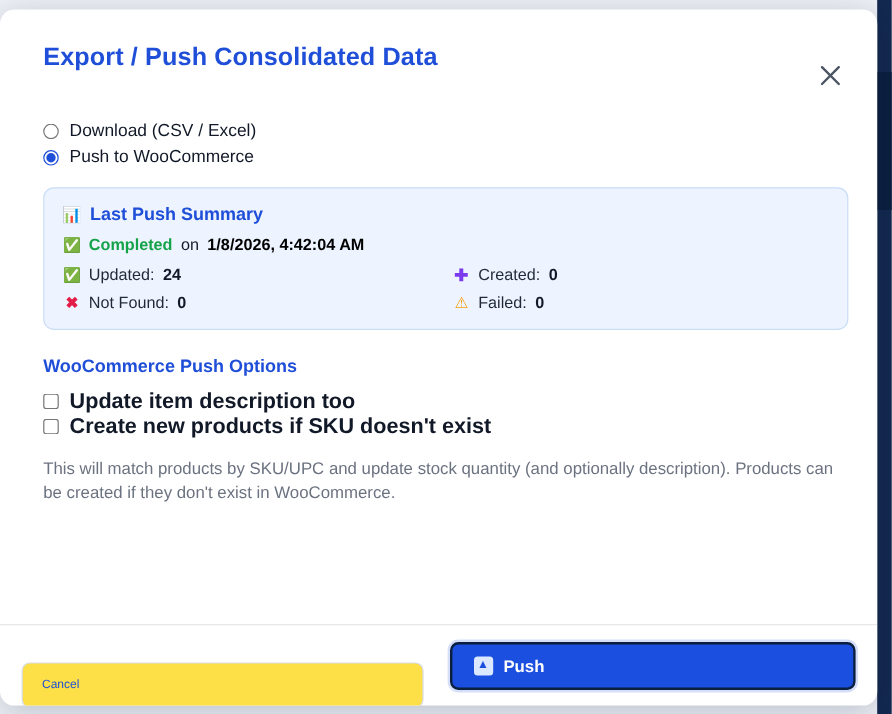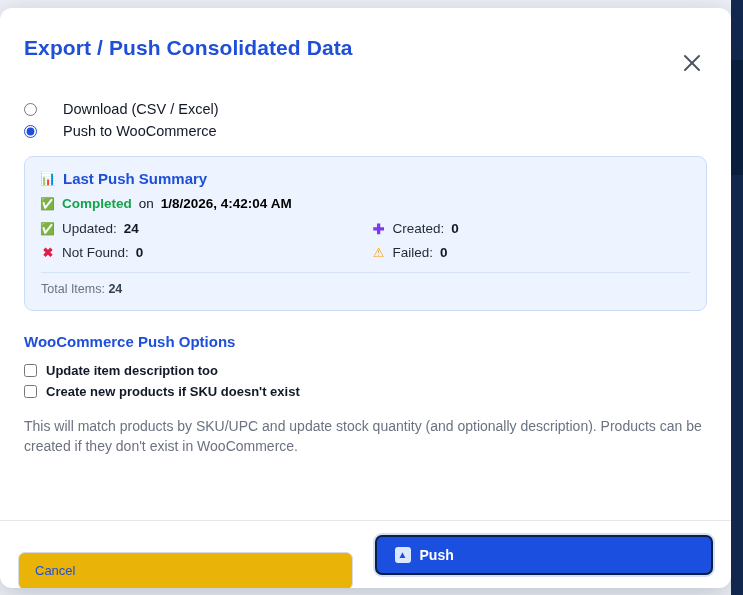--- a/index.html
+++ b/index.html
@@ -38,20 +38,21 @@
   .modal {
     position: absolute;
     left: 0;
     top: 8px;
     width: 731px;
     height: 580px;
     background: #ffffff;
     border-radius: 12px;
     box-shadow: 0 6px 28px rgba(12, 25, 55, 0.22);
     overflow: hidden;
+    padding-left: 12px;
   }
   .modal-header {
     position: relative;
     padding: 28px 28px 0 24px;
   }
   .modal-title {
     font-size: 21px;
     font-weight: bold;
     color: #1f4fd8;
     letter-spacing: 0.1px;
@@ -91,21 +92,20 @@
   .radio-row input[type="radio"] {
     margin: 0;
     width: 13px;
     height: 13px;
     accent-color: #1f4fd8;
   }
   .radio-row label {
     font-size: 14.5px;
     color: #111827;
     cursor: pointer;
-    margin-left: 17px;
   }
   .summary-card {
     margin: 14px 24px 0 24px;
     background: #eef4ff;
     border: 1px solid #c9ddf7;
     border-radius: 9px;
     padding: 13px 16px 14px 16px;
   }
   .summary-head {
     display: flex;
@@ -181,21 +181,21 @@
     height: 21px;
     cursor: pointer;
   }
   .check-row input[type="checkbox"] {
     margin: 0;
     width: 13px;
     height: 13px;
     accent-color: #1f4fd8;
   }
   .check-row label {
-    font-size: 13px;
+    font-size: 18px;
     color: #111827;
     font-weight: bold;
     cursor: pointer;
   }
   .helper-text {
     margin: 14px 24px 0 24px;
     font-size: 14px;
     line-height: 1.45;
     color: #6b7280;
   }
@@ -209,23 +209,23 @@
     display: flex;
     align-items: center;
     gap: 22px;
     padding: 0 18px;
   }
   .btn-cancel {
     flex: 1 1 0;
     height: 38px;
     border: 1px solid #d6dbe4;
     border-radius: 7px;
-    background: #eab308;
+    background: #fde047;
     color: #1f4fd8;
-    font-size: 13px;
+    font-size: 10px;
     font-family: "Liberation Sans", sans-serif;
     cursor: pointer;
     text-align: left;
     padding-left: 16px;
     margin-top: 32px;
   }
   .btn-push {
     flex: 1 1 0;
     height: 40px;
     border: 2px solid #0b1f3f;
@@ -314,24 +314,20 @@
         <span class="ico ico-x">✖</span>
         <span>Not Found:</span>
         <span class="stat-num">0</span>
       </div>
       <div class="stat">
         <span class="ico ico-warn">⚠</span>
         <span>Failed:</span>
         <span class="stat-num">0</span>
       </div>
     </div>
-    <div class="total-items">
-      <span>Total Items:</span>
-      <b>24</b>
-    </div>
   </div>
 
   <div class="push-options">
     <div class="section-title">WooCommerce Push Options</div>
     <div class="check-list">
       <div class="check-row">
         <input type="checkbox" id="chk-desc" style="">
         <label for="chk-desc">Update item description too</label>
       </div>
       <div class="check-row">

